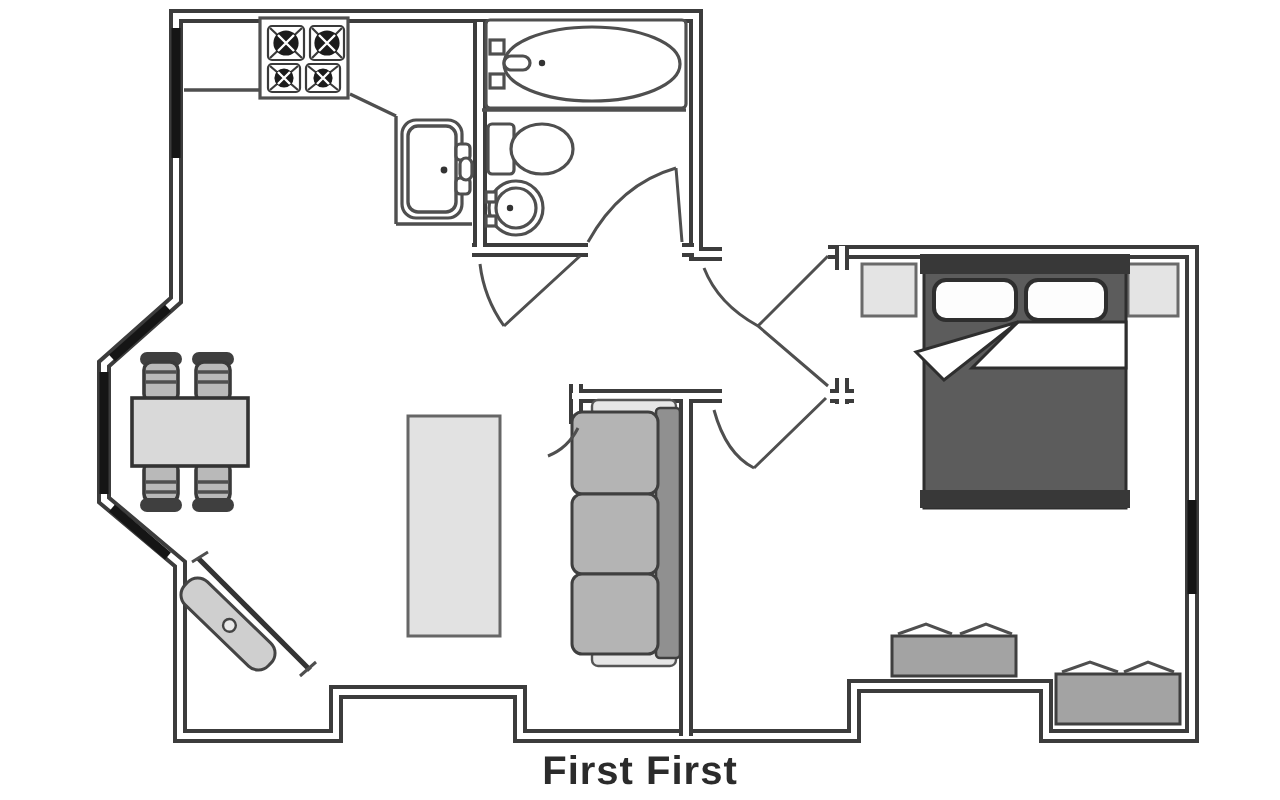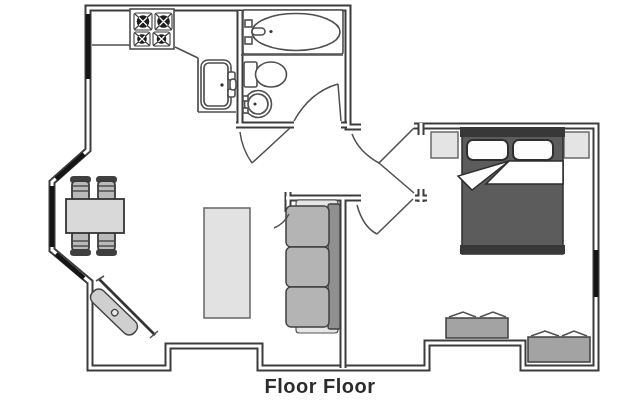--- a/index.html
+++ b/index.html
@@ -184,14 +184,14 @@
       <g>
         <path class="door" d="M 414,128 L 379,163 L 414,193 M 352,134 Q 359,152 379,163"></path>
       </g>
       <g>
         <path class="door" d="M 413,199 L 377,234 M 377,234 Q 363,227 357,205"></path>
         <path class="door" d="M 289,214 Q 284,224 274,228"></path>
       </g>
     </g>
   </svg>
 
-  <div class="caption">Floor Floor</div>
+  <div class="caption">First First</div>
 </div>
 
 </body></html>

